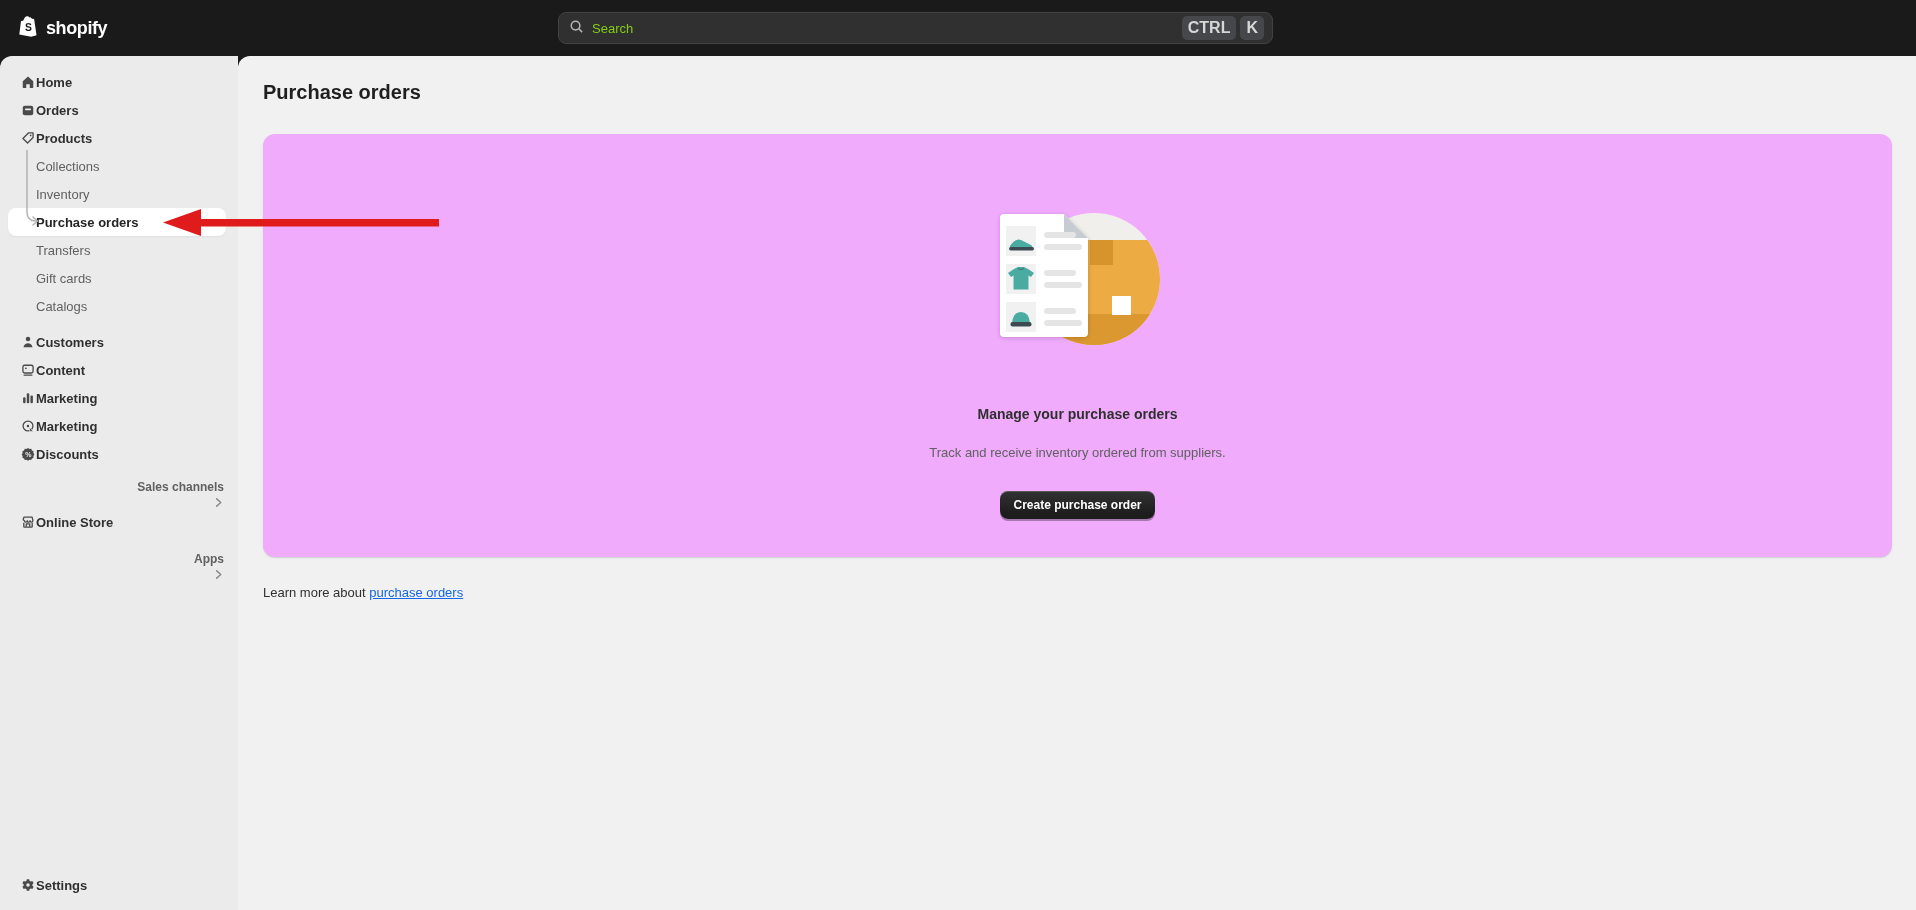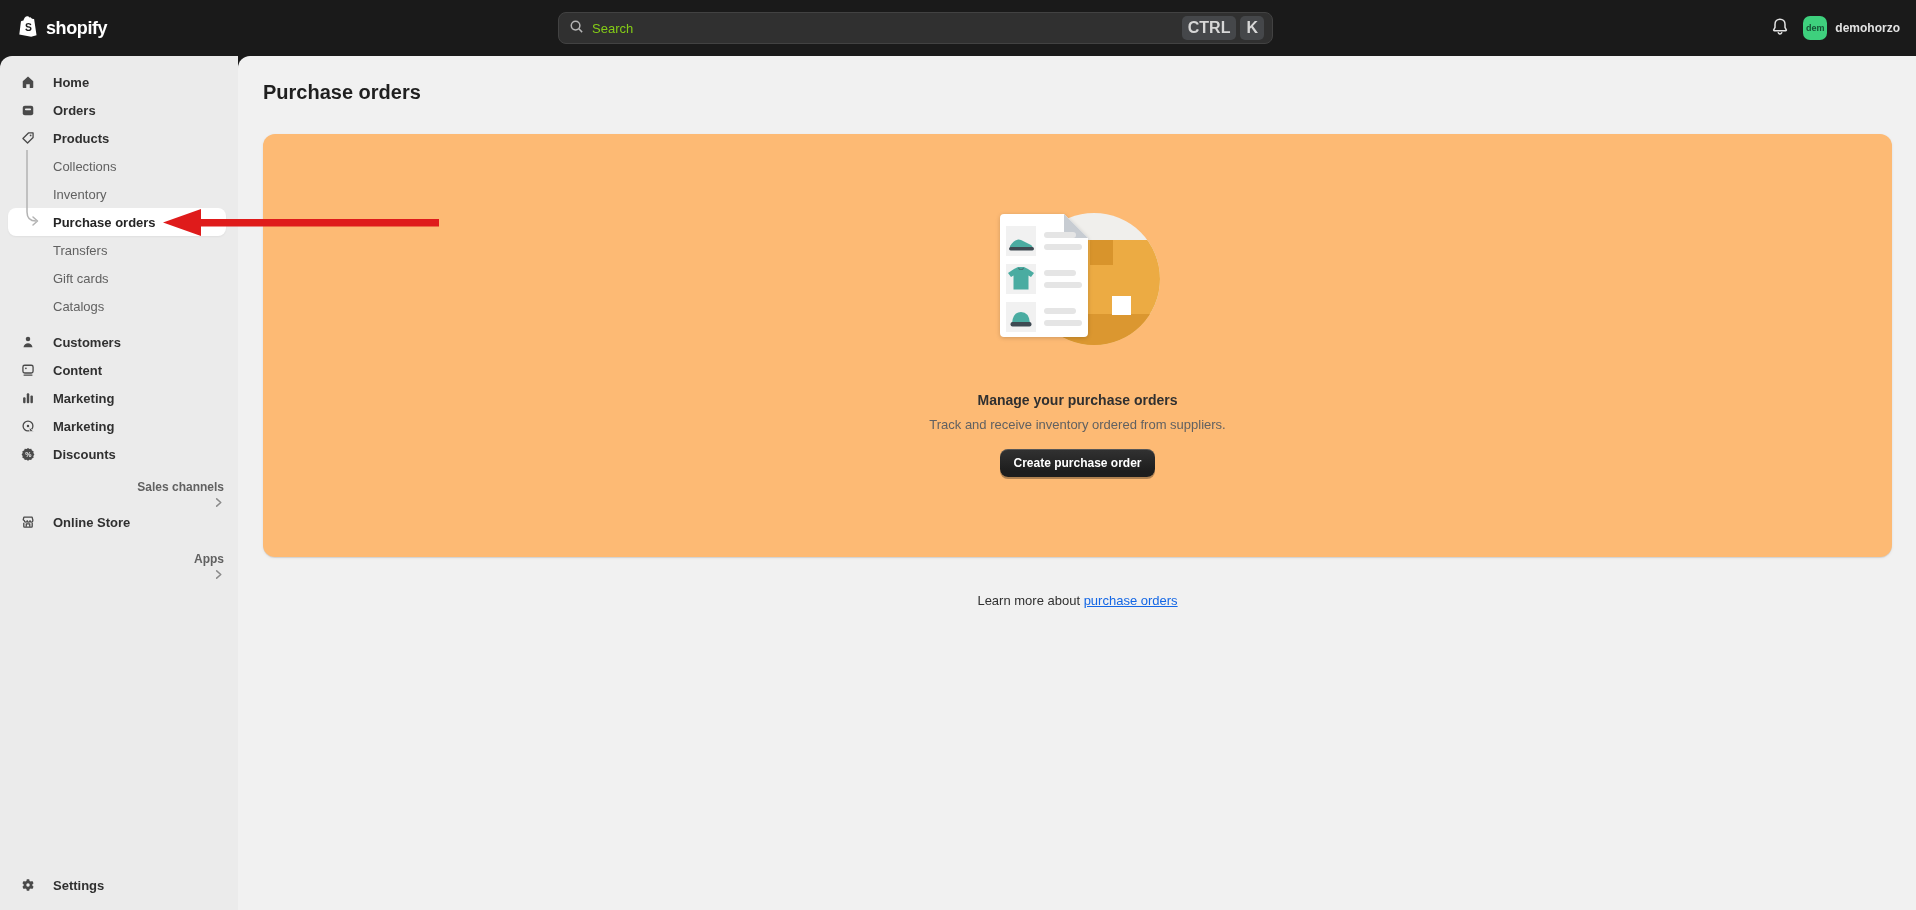--- a/index.html
+++ b/index.html
@@ -32,46 +32,46 @@
   
   .shell { flex:1; display:flex; min-height:0; }
 
   
   .sidebar { width:238px; flex:0 0 238px; background:#ebebeb; border-top-left-radius:12px;
     position:relative; padding-top:12px; display:flex; flex-direction:column; }
   .nav-item { height:28px; margin:0 12px 0 8px; border-radius:8px; display:flex;
     align-items:center; padding:0 8px 0 12px; cursor:pointer; }
   .nav-item .ico { width:16px; height:16px; display:flex; align-items:center;
     justify-content:center; flex:0 0 16px; }
-  .nav-item .lbl { margin-left:17px; font-size:13px; font-weight:600; color:#303030; }
+  .nav-item .lbl { margin-left:0; font-size:13px; font-weight:600; color:#303030; }
   .nav-item.sub .lbl { color:#616161; font-weight:400; }
   .nav-item.selected { background:#ffffff; box-shadow:0 1px 2px rgba(0,0,0,.05); }
   .nav-item.selected .lbl { color:#252525; font-weight:700; }
   .gap8 { height:8px; } .gap12 { height:12px; } .gap16 { height:16px; }
   .section-head { height:28px; display:flex; align-items:flex-end; padding:0 14px 0 10px;
     cursor:pointer;flex-direction:column; }
   .section-head .lbl { font-size:12px; font-weight:600; color:#616161; flex:1; }
   .sidebar-connector { position:absolute; left:0; top:0; pointer-events:none; }
   .settings-row { position:absolute; bottom:11px; left:0; right:0; }
 
   
   .main { flex:1; background:#f1f1f1; border-top-left-radius:12px; padding:20px 24px 0 25px;
     position:relative; }
   .page-title { font-size:20px; font-weight:700; color:#1f1f1f; line-height:28px;
     margin-top:2px; }
-  .card { margin-top:28px; background:#fdba74; border-radius:12px; height:423px;
+  .card { margin-top:28px; background:#f0abfc; border-radius:12px; height:423px;
     box-shadow:0 1px 0 rgba(0,0,0,.07), 0 1px 3px rgba(0,0,0,.08);
-    display:flex; flex-direction:column; align-items:center; padding-top:72px; }
+    display:flex; flex-direction:column; align-items:center; padding-top:72px;gap:14px; }
   .empty-heading { margin-top:44px; font-size:14px; font-weight:700; color:#303030; }
   .empty-desc { margin-top:9px; font-size:13px; color:#616161; }
   .cta-btn { margin-top:17px; height:28px; padding:0 13px; border:none; border-radius:8px;
     background:linear-gradient(180deg,#323232 0%,#1d1d1d 80%); color:#ffffff;
     font-family:"Liberation Sans", sans-serif; font-size:12px; font-weight:700;
     cursor:pointer; box-shadow:0 2px 0 rgba(0,0,0,.30), inset 0 1px 0 rgba(255,255,255,.18); }
-  .learn-more { margin-top:36px; text-align:center; font-size:13px; color:#303030; }
+  .learn-more { margin-top:28px; text-align:left; font-size:13px; color:#303030; }
   .learn-more a { color:#1467e5; text-decoration:underline; cursor:pointer; }
 
   
   .annotation-arrow { position:absolute; left:160px; top:202px; z-index:60;
     pointer-events:none; }
 </style>
 </head>
 <body>
 
 <div class="page">
@@ -94,34 +94,20 @@
             <path d="M10.5 10.5 L14 14"></path>
         </svg>
       </span>
       <span class="search-ph">Search</span>
       <span class="kbd-group">
         <span class="kbd">CTRL</span>
         <span class="kbd">K</span>
       </span>
     </div>
 
-    <div class="top-right">
-      <button class="bell-btn">
-        <span>
-          <svg width="18" height="19" viewBox="0 0 18 19" fill="none" stroke="#e3e3e3" stroke-width="1.5" stroke-linecap="round" stroke-linejoin="round">
-            <path d="M9 2.2c-2.9 0-5 2.2-5 5v3.2l-1.3 2.4c-.2.4.1.9.6.9h11.4c.5 0 .8-.5.6-.9L14 10.4V7.2c0-2.8-2.1-5-5-5z"></path>
-            <path d="M7.3 15.8c.3.8 1 1.3 1.7 1.3s1.4-.5 1.7-1.3"></path>
-          </svg>
-        </span>
-      </button>
-      <button class="user-btn">
-        <span class="avatar">dem</span>
-        <span class="store-name">demohorzo</span>
-      </button>
-    </div>
   </div>
 
   <div class="shell">
 
     <nav class="sidebar">
 
       <svg class="sidebar-connector" width="60" height="190" viewBox="0 0 60 190" style="left:0; top:84px;">
         <path d="M27 10 V72 Q27 81 36 81" fill="none" stroke="#b3b3b3" stroke-width="1.5"></path>
         <path d="M33 77 L37.5 81 L33 85" fill="none" stroke="#b3b3b3" stroke-width="1.5" stroke-linecap="round" stroke-linejoin="round"></path>
       </svg>

